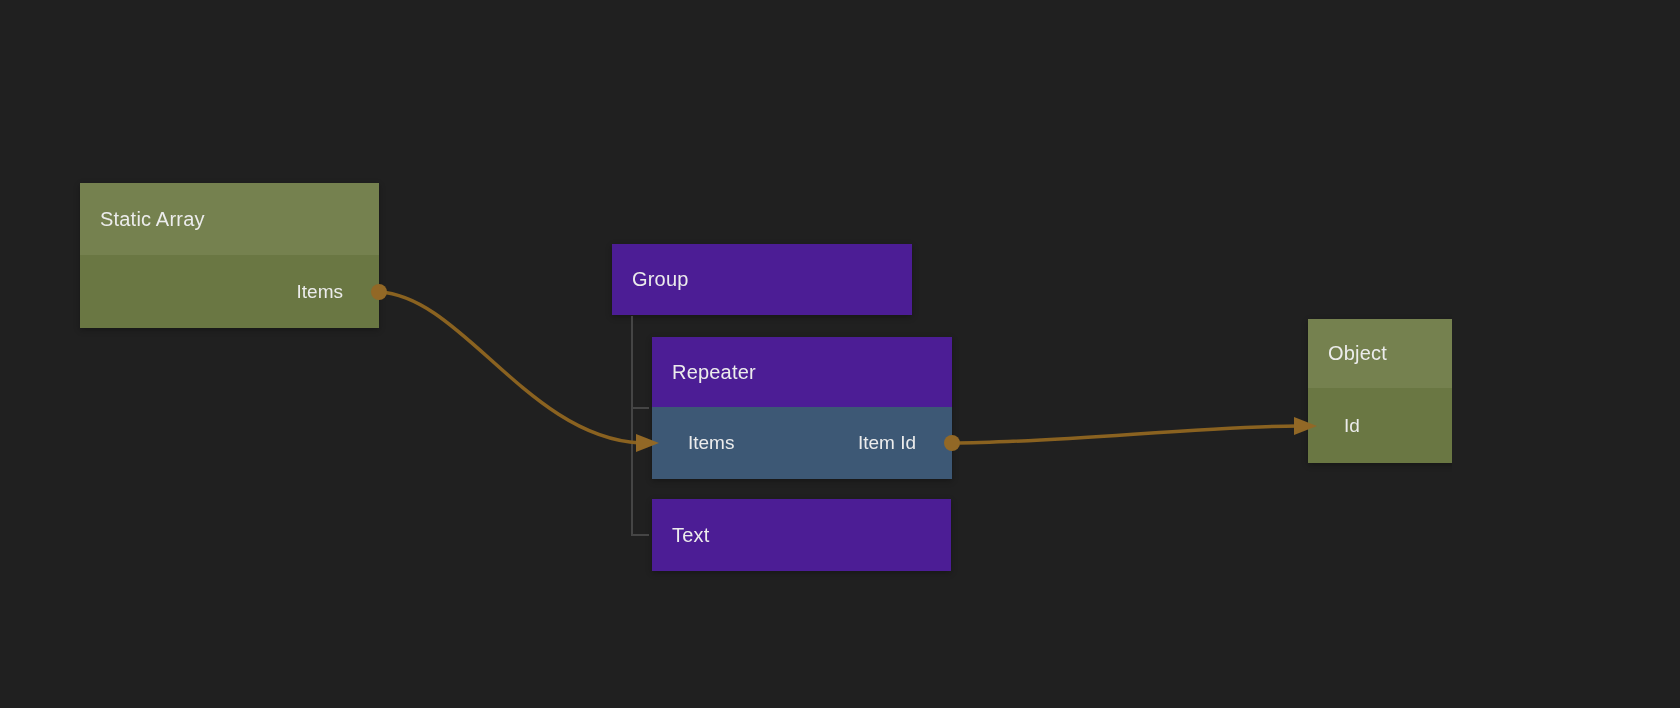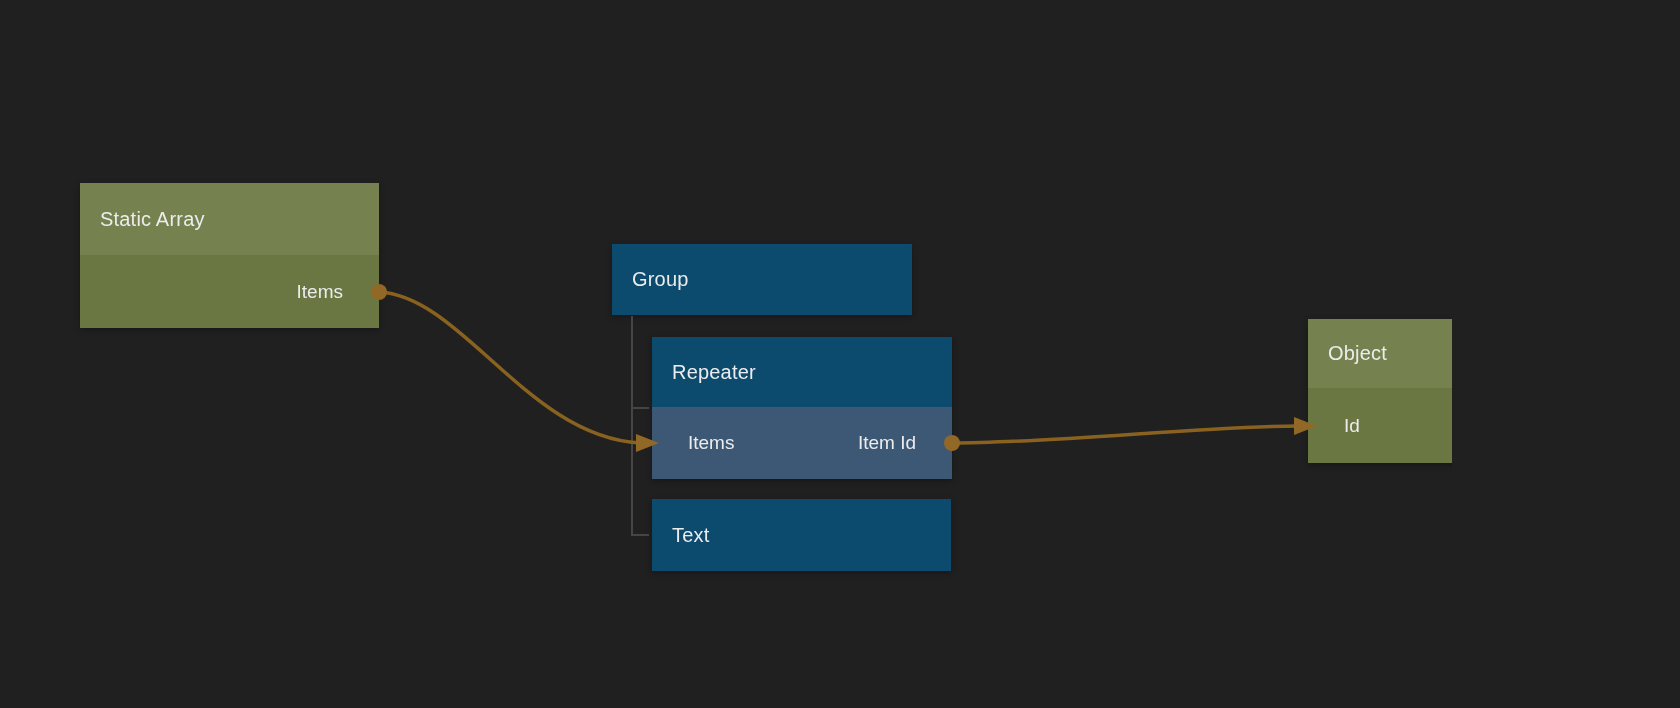--- a/index.html
+++ b/index.html
@@ -31,21 +31,21 @@
     display: flex;
     align-items: center;
     justify-content: space-between;
     padding: 0 36px;
     font-size: 19px;
   }
   .node-row.out-only { justify-content: flex-end; }
   .node-row.in-only  { justify-content: flex-start; }
   .olive-h { background: #75814f; }
   .olive-b { background: #6a7743; }
-  .blue-h  { background: #0c4a6e; }
+  .blue-h  { background: #4c1d95; }
   .blue-b  { background: #3d5875; }
   .wires {
     position: absolute;
     left: 0; top: 0;
     pointer-events: none;
   }
   .wires .wire { pointer-events: stroke; }
   .wire {
     fill: none;
     stroke: #8a6220;

